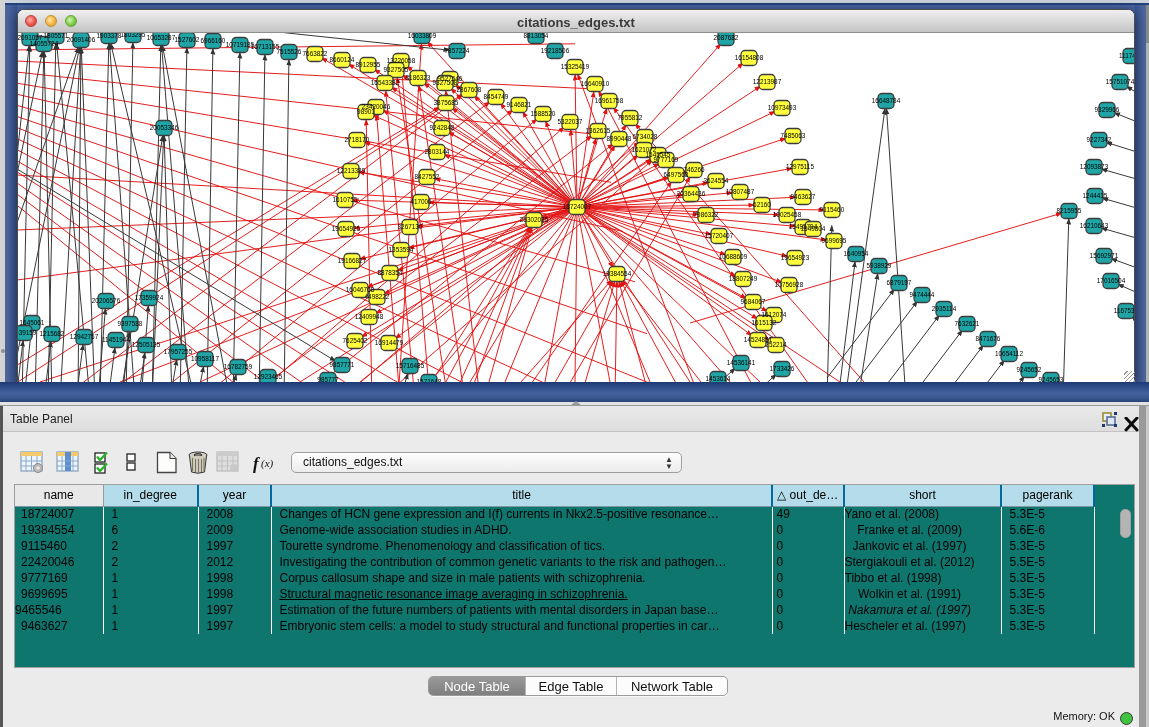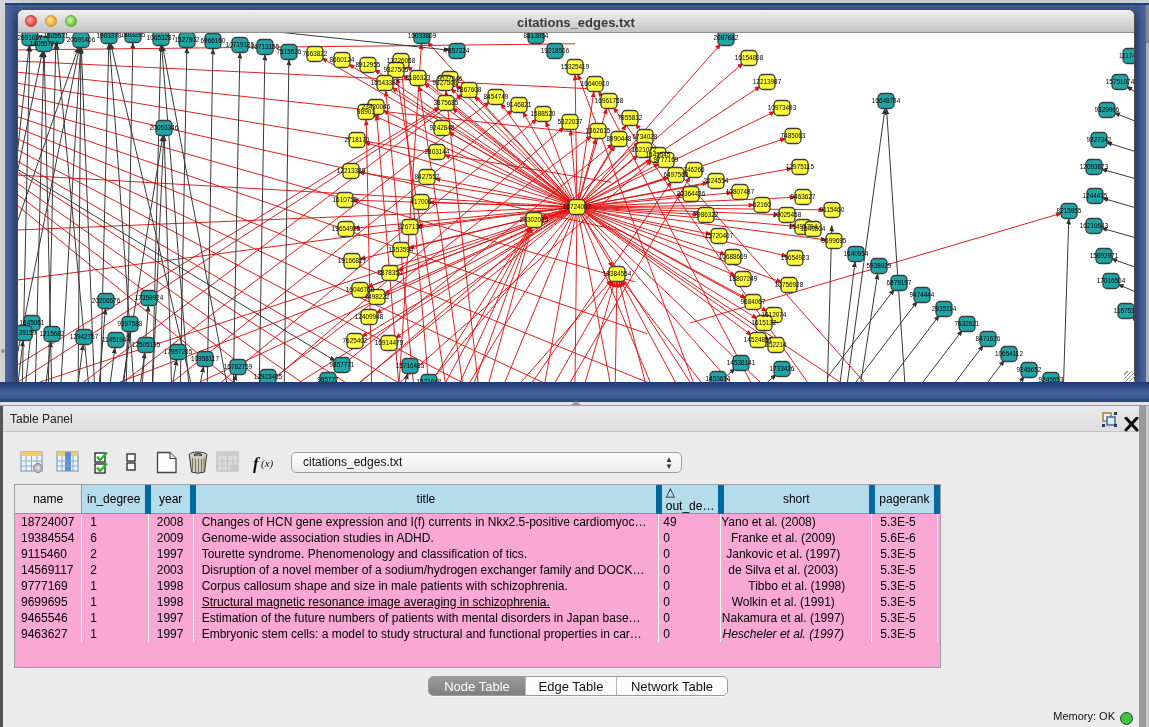--- a/index.html
+++ b/index.html
@@ -28,25 +28,25 @@
 .canvas{position:absolute;left:0;top:23px;width:1116px;height:349px;background:#fff;overflow:hidden}
 .botbar{position:absolute;left:0;top:382px;width:1149px;height:20px;
  background:linear-gradient(180deg,#1f3a72 0%,#31508c 30%,#44619c 55%,#3a568f 80%,#2a4377 100%)}
 .botgray{position:absolute;left:0;top:402px;width:1149px;height:3px;background:#e3e3e3}
 .divarrow{position:absolute;left:571px;top:401px;width:0;height:0;
  border-left:5px solid transparent;border-right:5px solid transparent;border-bottom:4px solid #9a9a9a}
 .panel{position:absolute;left:0;top:405px;width:1149px;height:322px;background:#ebebeb;border-top:1px solid #9a9a9a}
 .phead{position:absolute;left:0;top:0;width:1149px;height:26px;
  background:linear-gradient(180deg,#e9e9e9,#dedede);border-bottom:1px solid #c3c3c3;}
 .phead .t{position:absolute;left:10px;top:6px;font-size:12px;color:#222}
-.tbl{position:absolute;left:14px;top:78px;width:927px;height:184px;background:#f9a8d4;
+.tbl{position:absolute;left:14px;top:78px;width:1121px;height:184px;background:#0f766e;
  border:1px solid #9f9f9f;overflow:hidden}
 table{border-collapse:collapse;table-layout:fixed;font-size:12px;color:#000}
 th{height:21px;background:#b4dcea;font-weight:normal;font-size:12px;
- border-right:6px solid #0369a1;border-bottom:1px solid #7d98a2;overflow:hidden}
+ border-right:2px solid #0369a1;border-bottom:1px solid #7d98a2;overflow:hidden}
 td{height:16px;border-right:1px solid #fff;overflow:hidden;white-space:nowrap;font-size:12px}
 .tabs{position:absolute;left:428px;top:270px;height:20px;display:flex;
  border:1px solid #9b9b9b;border-radius:5px;overflow:hidden;background:#fcfcfc;
  box-shadow:0 1px 0 rgba(255,255,255,.7)}
 .tab{font-size:13px;color:#111;display:flex;align-items:center;justify-content:center}
 .tab.sel{background:linear-gradient(180deg,#9a9a9a,#7f7f7f);color:#fff}
 .mem{position:absolute;left:1040px;top:304px;font-size:11px;color:#111;width:75px;text-align:right}
 .dot{position:absolute;left:1120px;top:306px;width:13px;height:13px;border-radius:50%;
  background:#3fc43f;border:1px solid #3a3a3a}
 .grstrip{position:absolute;left:1139px;top:0px;width:7px;height:322px;background:#9a9a9a}
@@ -664,21 +664,21 @@
     <th style="width:73px">year</th>
     <th style="width:501px">title</th>
     <th style="width:72px;text-align:left;padding-left:4px">△ out_de…</th>
     <th style="width:155px">short</th>
     <th style="width:93px">pagerank</th>
    </tr>
    <tr>
             <td style="width:87px;padding-left:6px;">18724007</td>
             <td style="width:94px;padding-left:8px;">1</td>
             <td style="width:72px;padding-left:8px;">2008</td>
-            <td style="width:500px;padding-left:8px;">Changes of HCN gene expression and I(f) currents in Nkx2.5-positive cardiomyoc…</td>
+            <td style="width:500px;padding-left:8px;">Changes of HCN gene expression and I(f) currents in Nkx2.5-positive resonance…</td>
             <td style="width:71px;padding-left:4px;">49</td>
             <td style="width:154px;text-align:left;padding-right:26px;">Yano et al. (2008)</td>
             <td style="width:92px;padding-left:8px;">5.3E-5</td>
           </tr>
 <tr>
             <td style="width:87px;padding-left:6px;">19384554</td>
             <td style="width:94px;padding-left:8px;">6</td>
             <td style="width:72px;padding-left:8px;">2009</td>
             <td style="width:500px;padding-left:8px;">Genome-wide association studies in ADHD.</td>
             <td style="width:71px;padding-left:4px;">0</td>
@@ -688,62 +688,62 @@
 <tr>
             <td style="width:87px;padding-left:6px;">9115460</td>
             <td style="width:94px;padding-left:8px;">2</td>
             <td style="width:72px;padding-left:8px;">1997</td>
             <td style="width:500px;padding-left:8px;">Tourette syndrome. Phenomenology and classification of tics.</td>
             <td style="width:71px;padding-left:4px;">0</td>
             <td style="width:154px;text-align:center;padding-right:26px;margin-top:8px;">Jankovic et al. (1997)</td>
             <td style="width:92px;padding-left:8px;">5.3E-5</td>
           </tr>
 <tr>
-            <td style="width:87px;padding-left:6px;">14569117</td>
+            <td style="width:87px;padding-left:6px;">22420046</td>
             <td style="width:94px;padding-left:8px;">2</td>
-            <td style="width:72px;padding-left:8px;">2003</td>
-            <td style="width:500px;padding-left:8px;">Disruption of a novel member of a sodium/hydrogen exchanger family and DOCK…</td>
+            <td style="width:72px;padding-left:8px;">2012</td>
+            <td style="width:500px;padding-left:8px;">Investigating the contribution of common genetic variants to the risk and pathogen…</td>
             <td style="width:71px;padding-left:4px;">0</td>
-            <td style="width:154px;text-align:center;padding-right:26px;">de Silva et al. (2003)</td>
-            <td style="width:92px;padding-left:8px;">5.3E-5</td>
+            <td style="width:154px;text-align:center;padding-right:26px;">Stergiakouli et al. (2012)</td>
+            <td style="width:92px;padding-left:8px;">5.5E-5</td>
           </tr>
 <tr>
             <td style="width:87px;padding-left:6px;">9777169</td>
             <td style="width:94px;padding-left:8px;">1</td>
             <td style="width:72px;padding-left:8px;">1998</td>
             <td style="width:500px;padding-left:8px;">Corpus callosum shape and size in male patients with schizophrenia.</td>
             <td style="width:71px;padding-left:4px;">0</td>
-            <td style="width:154px;text-align:right;padding-right:26px;">Tibbo et al. (1998)</td>
+            <td style="width:154px;text-align:left;padding-right:26px;">Tibbo et al. (1998)</td>
             <td style="width:92px;padding-left:8px;">5.3E-5</td>
           </tr>
 <tr>
             <td style="width:87px;padding-left:6px;">9699695</td>
             <td style="width:94px;padding-left:8px;">1</td>
             <td style="width:72px;padding-left:8px;">1998</td>
             <td style="width:500px;padding-left:8px;text-decoration:underline;">Structural magnetic resonance image averaging in schizophrenia.</td>
             <td style="width:71px;padding-left:4px;">0</td>
             <td style="width:154px;text-align:center;padding-right:26px;">Wolkin et al. (1991)</td>
             <td style="width:92px;padding-left:8px;">5.3E-5</td>
           </tr>
 <tr>
-            <td style="width:87px;padding-left:6px;margin-left:44px;">9465546</td>
+            <td style="width:87px;margin-left:44px;">9465546</td>
             <td style="width:94px;padding-left:8px;">1</td>
             <td style="width:72px;padding-left:8px;">1997</td>
             <td style="width:500px;padding-left:8px;">Estimation of the future numbers of patients with mental disorders in Japan base…</td>
             <td style="width:71px;padding-left:4px;">0</td>
-            <td style="width:154px;text-align:center;padding-right:26px;">Nakamura et al. (1997)</td>
+            <td style="width:154px;text-align:center;padding-right:26px;font-style:italic;">Nakamura et al. (1997)</td>
             <td style="width:92px;padding-left:8px;">5.3E-5</td>
           </tr>
 <tr>
             <td style="width:87px;padding-left:6px;">9463627</td>
             <td style="width:94px;padding-left:8px;">1</td>
             <td style="width:72px;padding-left:8px;">1997</td>
             <td style="width:500px;padding-left:8px;">Embryonic stem cells: a model to study structural and functional properties in car…</td>
             <td style="width:71px;padding-left:4px;">0</td>
-            <td style="width:154px;text-align:center;padding-right:26px;font-style:italic;">Hescheler et al. (1997)</td>
+            <td style="width:154px;padding-right:26px;">Hescheler et al. (1997)</td>
             <td style="width:92px;padding-left:8px;">5.3E-5</td>
           </tr>
   </tbody>
       </table>
   <div class="sthumb"></div>
  </div>
  <div class="tabs">
   <div class="tab sel" style="width:96px">Node Table</div>
   <div class="tab" style="width:91px;border-left:1px solid #b5b5b5">Edge Table</div>
   <div class="tab" style="width:111px;border-left:1px solid #b5b5b5">Network Table</div>

